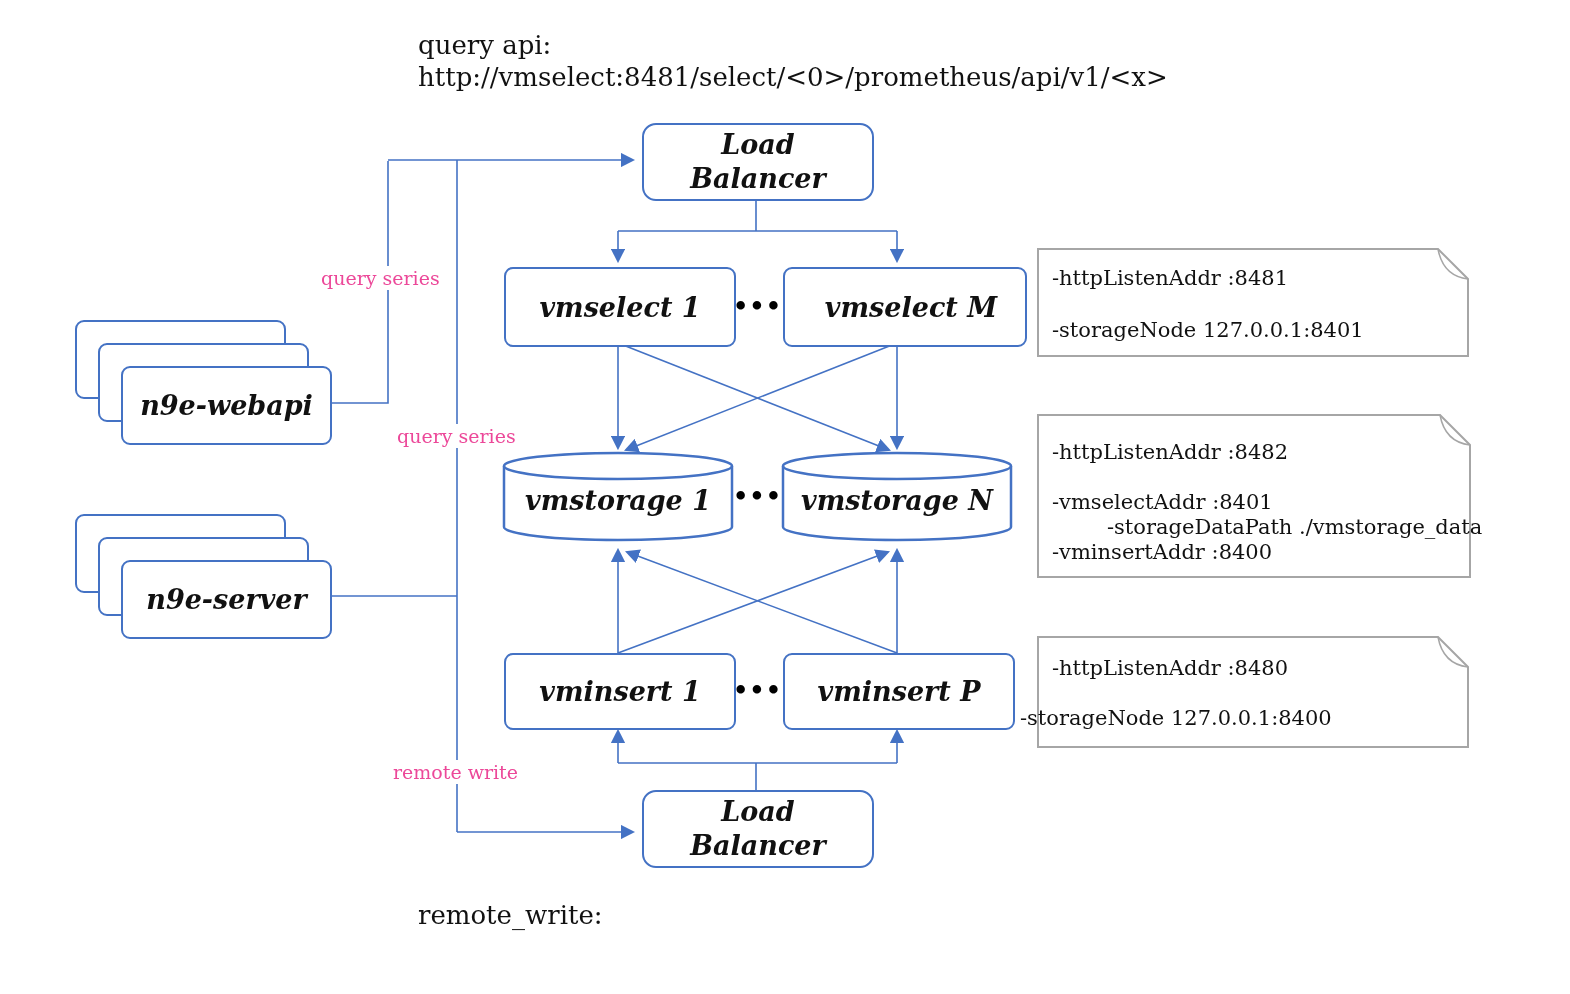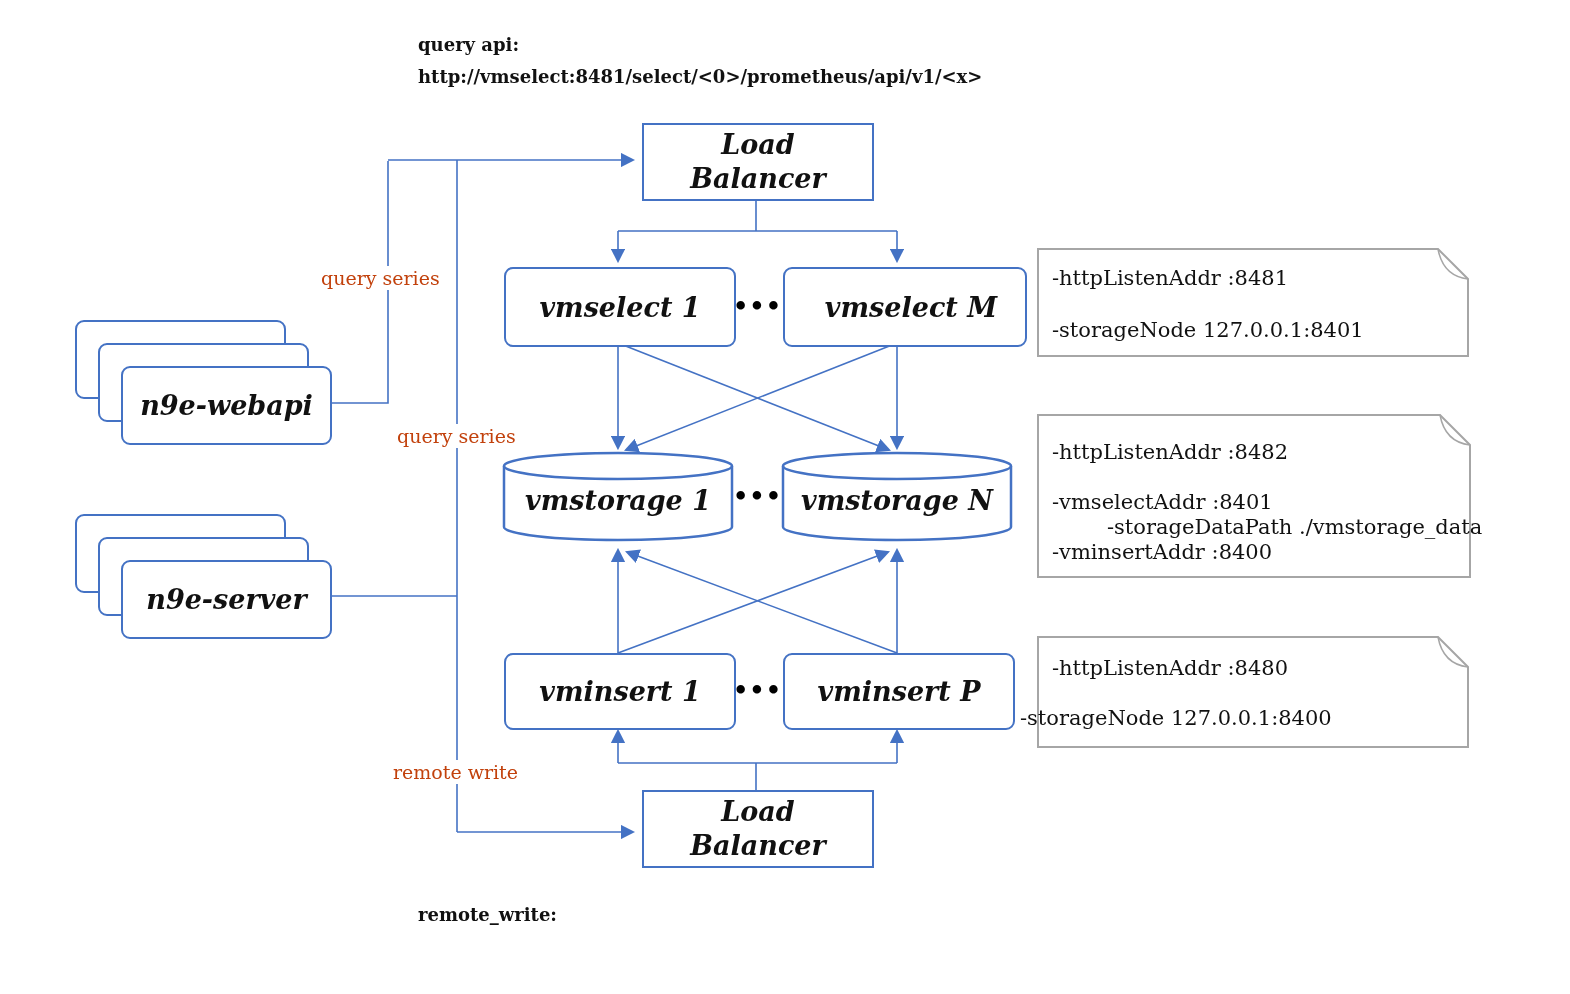--- a/index.html
+++ b/index.html
@@ -21,33 +21,33 @@
   .note-fold{fill:none;stroke:var(--note);stroke-width:1.5;}
 
   .layer2{position:absolute;left:0;top:0;width:100%;height:100%;z-index:2;pointer-events:none;}
   .layer2 > *{pointer-events:auto;}
 
   .node{
     position:absolute;border:2.5px solid var(--accent);border-radius:9px;background:#ffffff;
     display:flex;align-items:center;justify-content:center;
     font-weight:bold;font-style:italic;font-size:27px;color:var(--ink);
   }
-  .lb{white-space:pre-line;text-align:center;line-height:1.25;border-radius:0;}
+  .lb{white-space:pre-line;text-align:center;line-height:1.25;border-radius:14px;}
   .stackbox{position:absolute;border:2.5px solid var(--accent);border-radius:9px;background:#ffffff;}
   .nodelabel{
     position:absolute;display:flex;align-items:center;justify-content:center;
     font-weight:bold;font-style:italic;font-size:27px;color:var(--ink);
   }
   .dots{
     position:absolute;display:flex;align-items:center;justify-content:center;
     font-weight:bold;font-size:24px;letter-spacing:1px;color:#000;font-style:normal;
   }
-  .hdr{position:absolute;font-weight:bold;font-size:18px;line-height:26px;white-space:nowrap;}
+  .hdr{position:absolute;font-weight:normal;font-size:26px;line-height:26px;white-space:nowrap;}
   .edge-label{
-    position:absolute;font-size:19px;color:#c2410c;background:#ffffff;
+    position:absolute;font-size:19px;color:#ec4899;background:#ffffff;
     padding:0 3px;white-space:nowrap;line-height:24px;
   }
   .note-line{
     position:absolute;font-weight:normal;font-size:21px;line-height:26px;white-space:nowrap;color:var(--ink);
   }
 </style>
 </head>
 <body>
 
 <div id="canvas">

